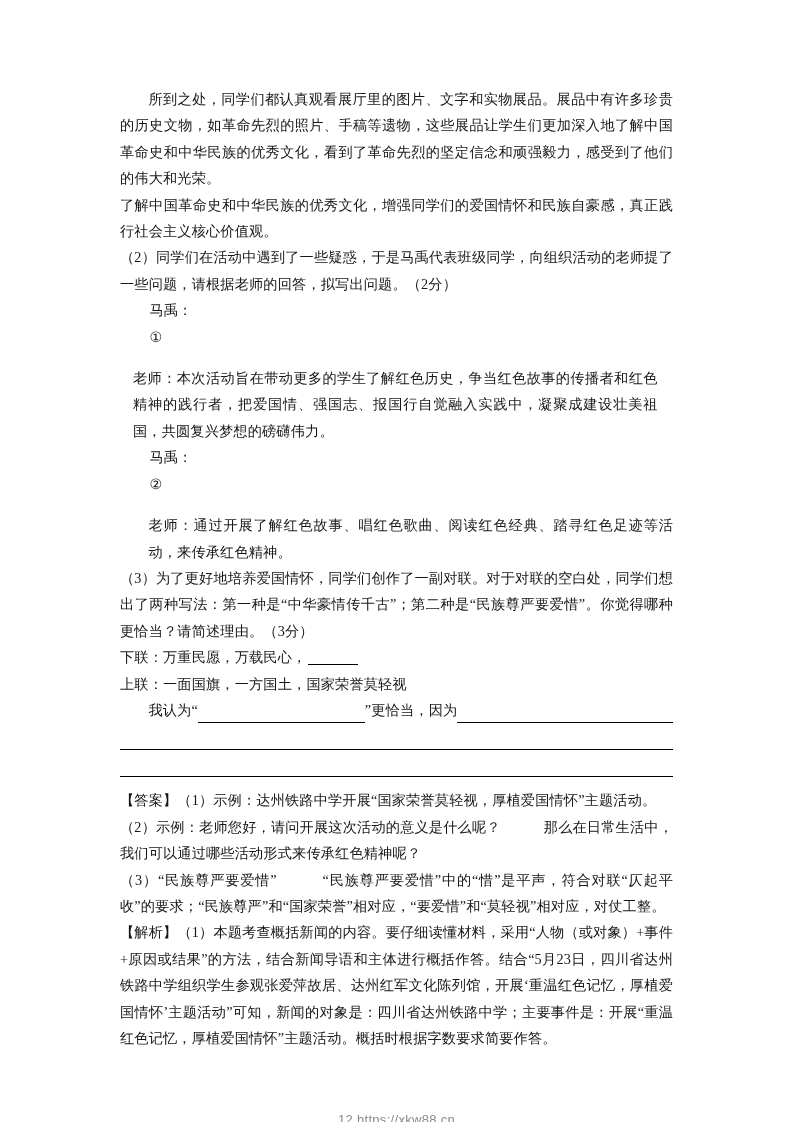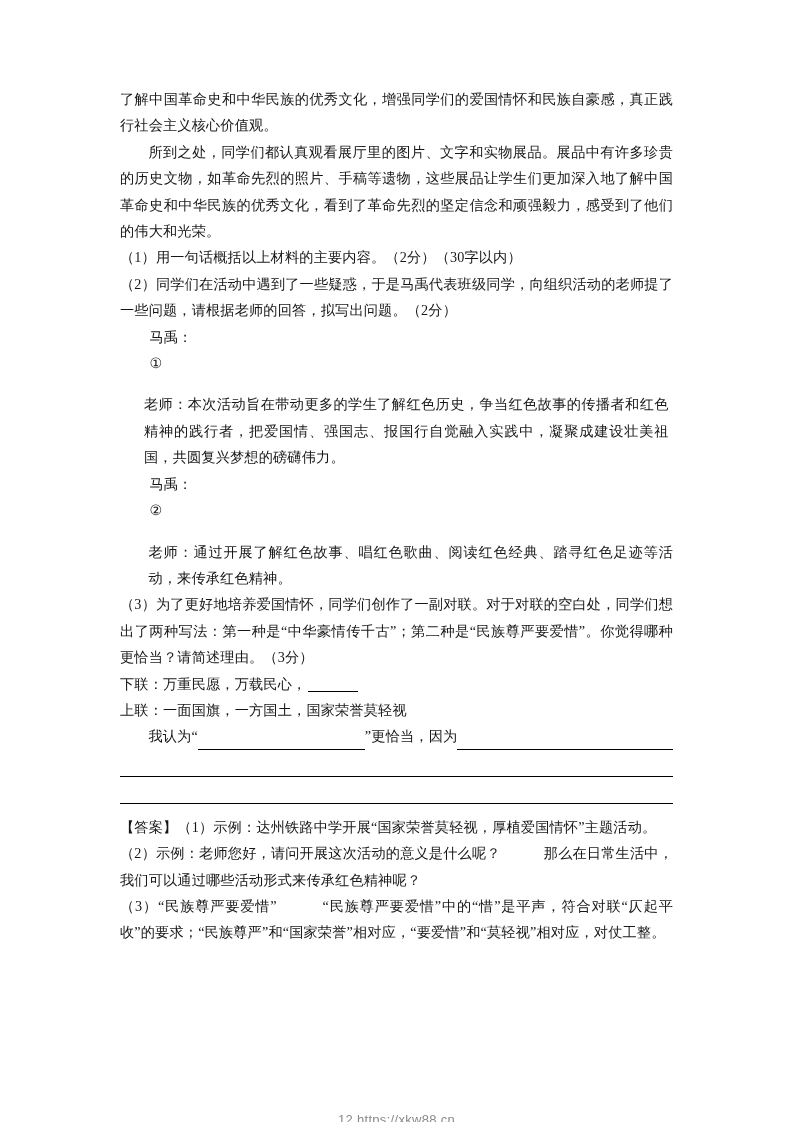--- a/index.html
+++ b/index.html
@@ -87,35 +87,34 @@
     margin-top: 44px;
   }
   .spacer-sm { height: 10px; }
 </style>
 </head>
 <body>
 
 <div class="page">
   <div class="content">
 
+    <p class="para indent-2">所到之处，同学们都认真观看展厅里的图片、文字和实物展品。展品中有许多珍贵的历史文物，如革命先烈的照片、手稿等遗物，这些展品让学生们更加深入地了解中国革命史和中华民族的优秀文化，看到了革命先烈的坚定信念和顽强毅力，感受到了他们的伟大和光荣。</p>
+
     <p class="para">了解中国革命史和中华民族的优秀文化，增强同学们的爱国情怀和民族自豪感，真正践行社会主义核心价值观。</p>
 
-    <p class="para indent-2">所到之处，同学们都认真观看展厅里的图片、文字和实物展品。展品中有许多珍贵的历史文物，如革命先烈的照片、手稿等遗物，这些展品让学生们更加深入地了解中国革命史和中华民族的优秀文化，看到了革命先烈的坚定信念和顽强毅力，感受到了他们的伟大和光荣。</p>
-
-    <p class="para">（1）用一句话概括以上材料的主要内容。（2分）（30字以内）</p>
 
     <p class="para">（2）同学们在活动中遇到了一些疑惑，于是马禹代表班级同学，向组织活动的老师提了一些问题，请根据老师的回答，拟写出问题。（2分）</p>
 
     <div class="para indent-sub" style="display:flex; align-items:baseline;">
       <span>马禹：</span>
       <span>①</span>
       <span class="fill-rest" style="flex:1 1 auto; margin-left:1px;"></span>
     </div>
 
-    <p class="para indent-sub" style="text-indent:0; margin-left:24px; width:524.6px;">
+    <p class="para indent-sub" style="text-indent:0; margin-left:13px; width:524.6px;">
       <span>老师：</span><span>本次活动旨在带动更多的学生了解红色历史，争当红色故事的传播者和红色精神的践行者，把爱国情、强国志、报国行自觉融入实践中，凝聚成建设壮美祖国，共圆复兴梦想的磅礴伟力。</span>
     </p>
 
     <div class="para indent-sub" style="display:flex; align-items:baseline;">
       <span>马禹：</span>
       <span>②</span>
       <span class="fill-rest" style="flex:1 1 auto; margin-left:1px;"></span>
     </div>
 
     <p class="para" style="text-indent:0; margin-left:28.4px; width:524.6px;">
@@ -151,17 +150,20 @@
     </p>
 
     <p class="para">
       <span>（2）</span><span>示例：老师您好，请问开展这次活动的意义是什么呢？　　　那么在日常生活中，我们可以通过哪些活动形式来传承红色精神呢？</span>
     </p>
 
     <p class="para">
       <span>（3）</span><span>“民族尊严要爱惜”　　　“民族尊严要爱惜”中的“惜”是平声，符合对联“仄起平收”的要求；“民族尊严”和“国家荣誉”相对应，“要爱惜”和“莫轻视”相对应，对仗工整。</span>
     </p>
 
+    <p class="para">
+      <span>【解析】</span><span>（1）</span><span>本题考查概括新闻的内容。要仔细读懂材料，采用“人物（或对象）+事件+原因或结果”的方法，结合新闻导语和主体进行概括作答。结合“5月23日，四川省达州铁路中学组织学生参观张爱萍故居、达州红军文化陈列馆，开展‘重温红色记忆，厚植爱国情怀’主题活动”可知，新闻的对象是：四川省达州铁路中学；主要事件是：开展“重温红色记忆，厚植爱国情怀”主题活动。概括时根据字数要求简要作答。</span>
+    </p>
 
   </div>
 
   <div class="footer">12 https://xkw88.cn</div>
 </div>
 
 </body></html>

